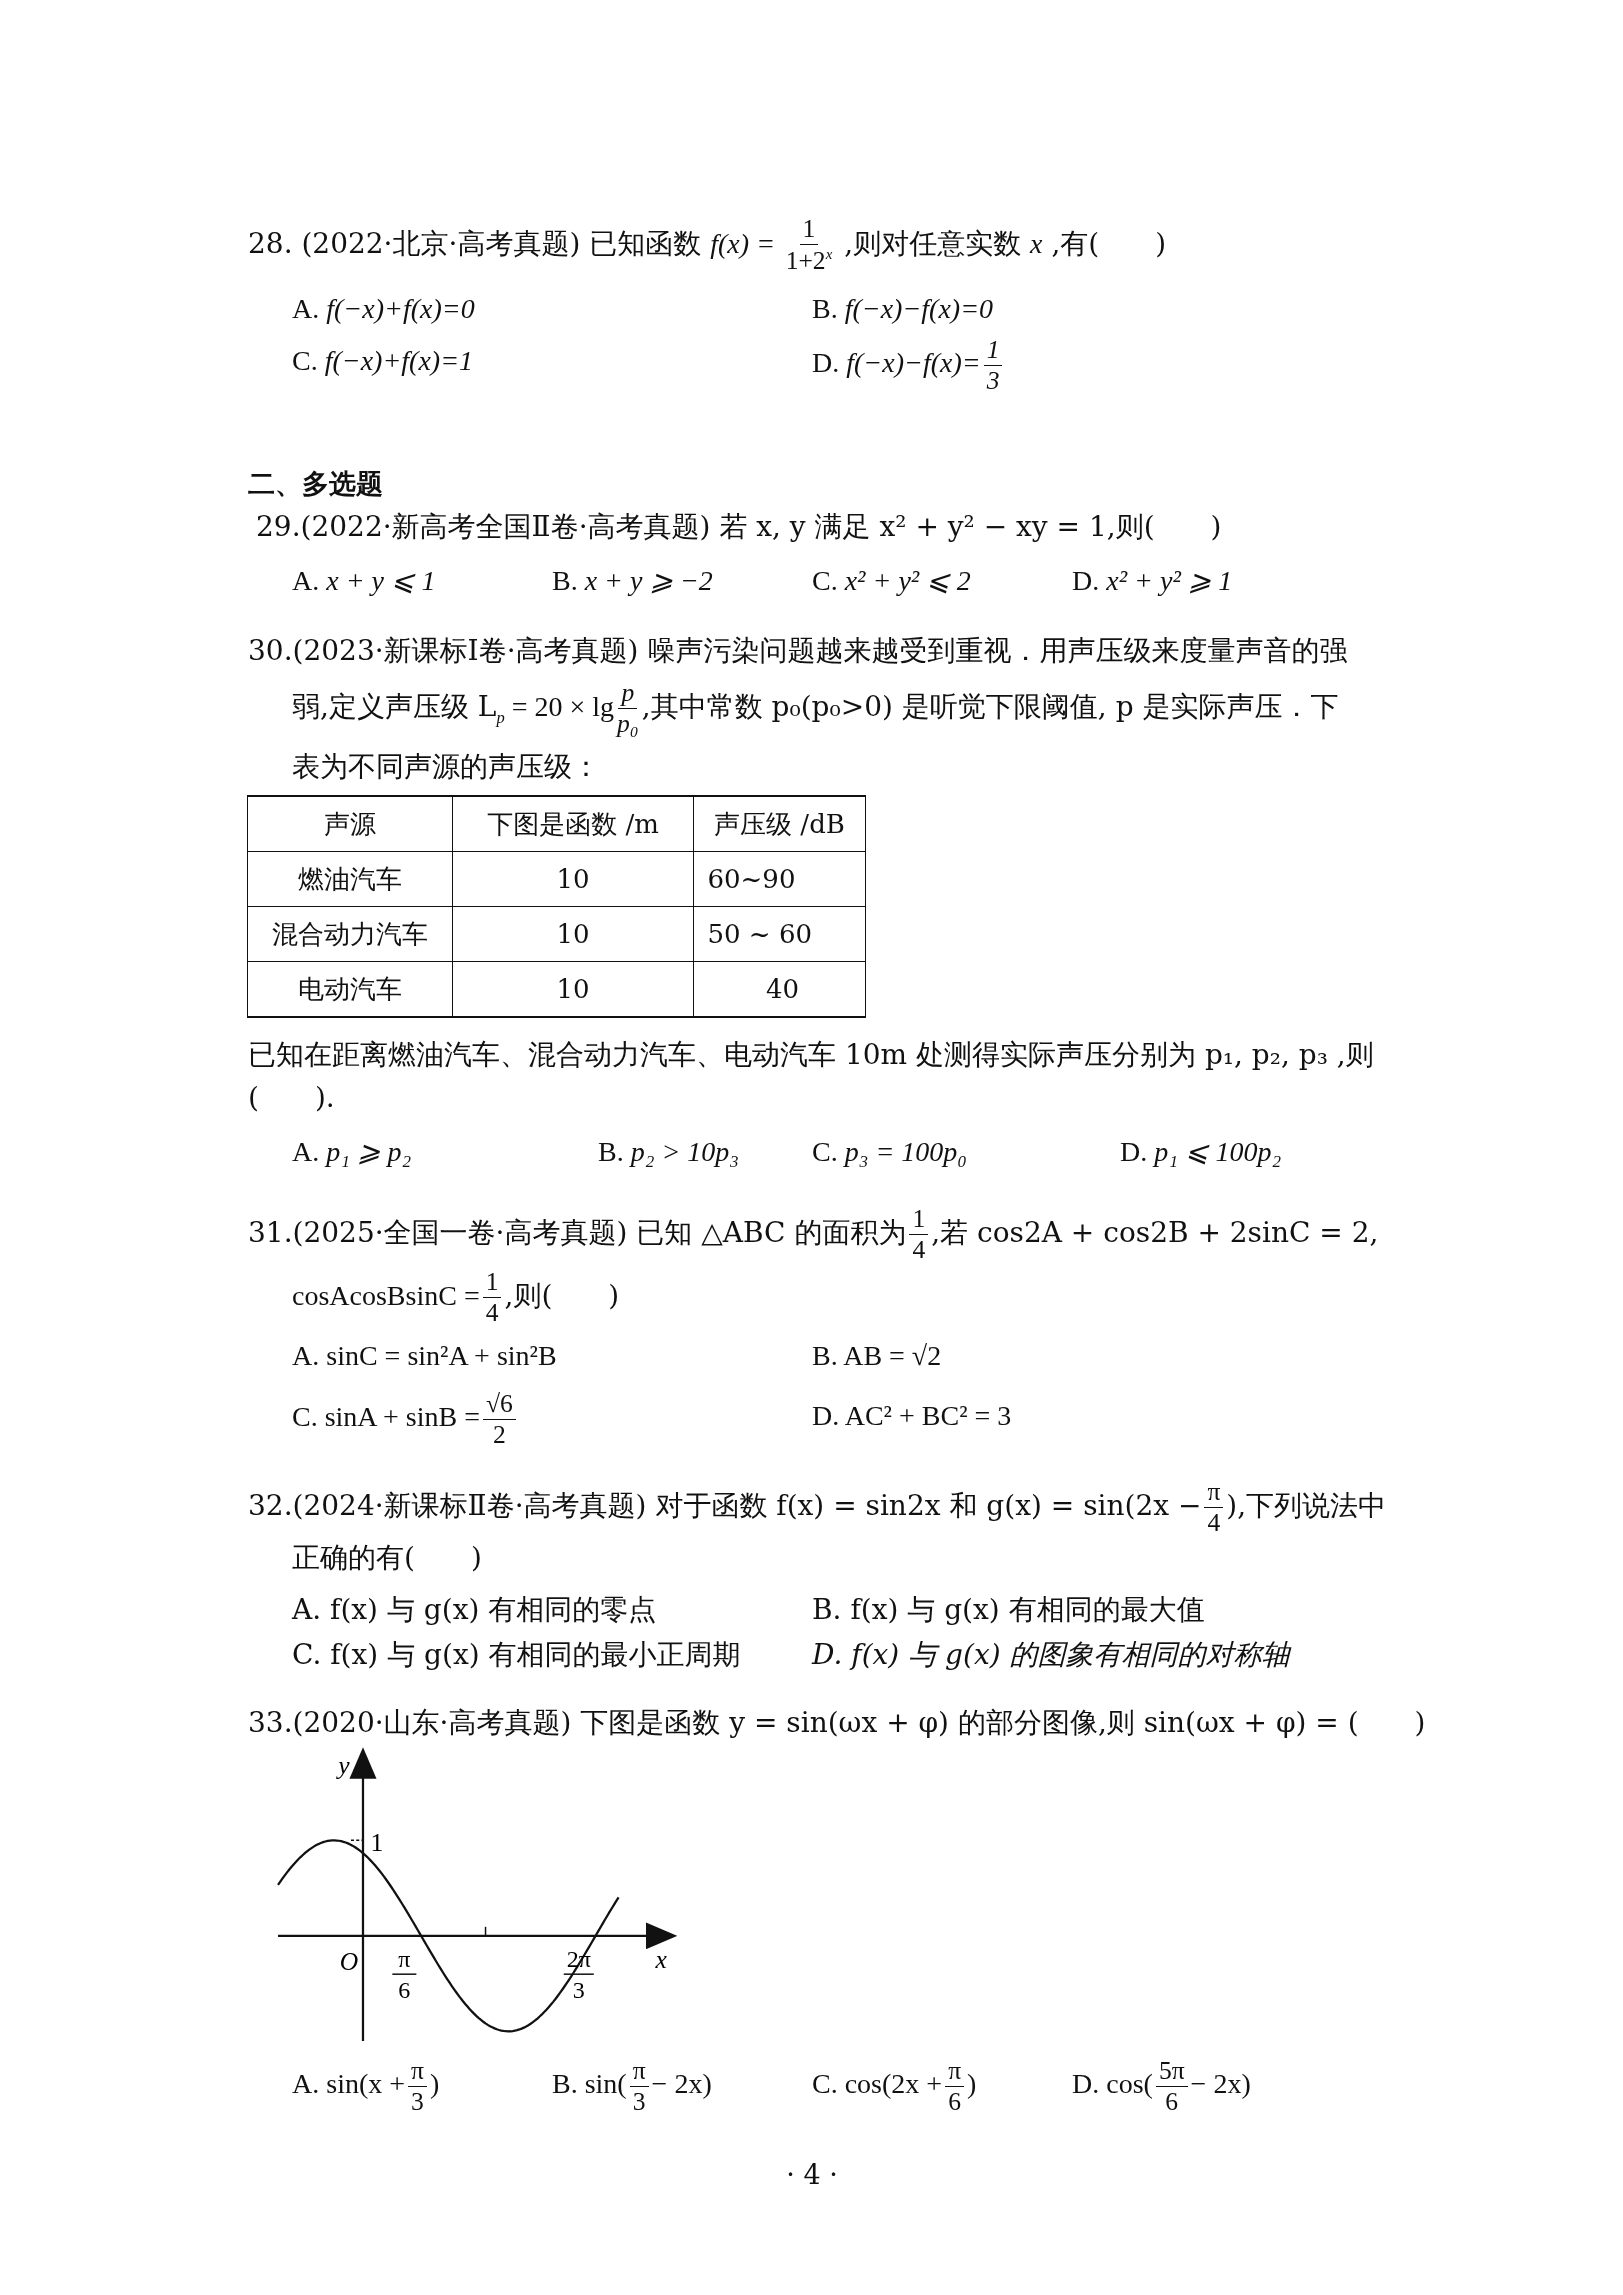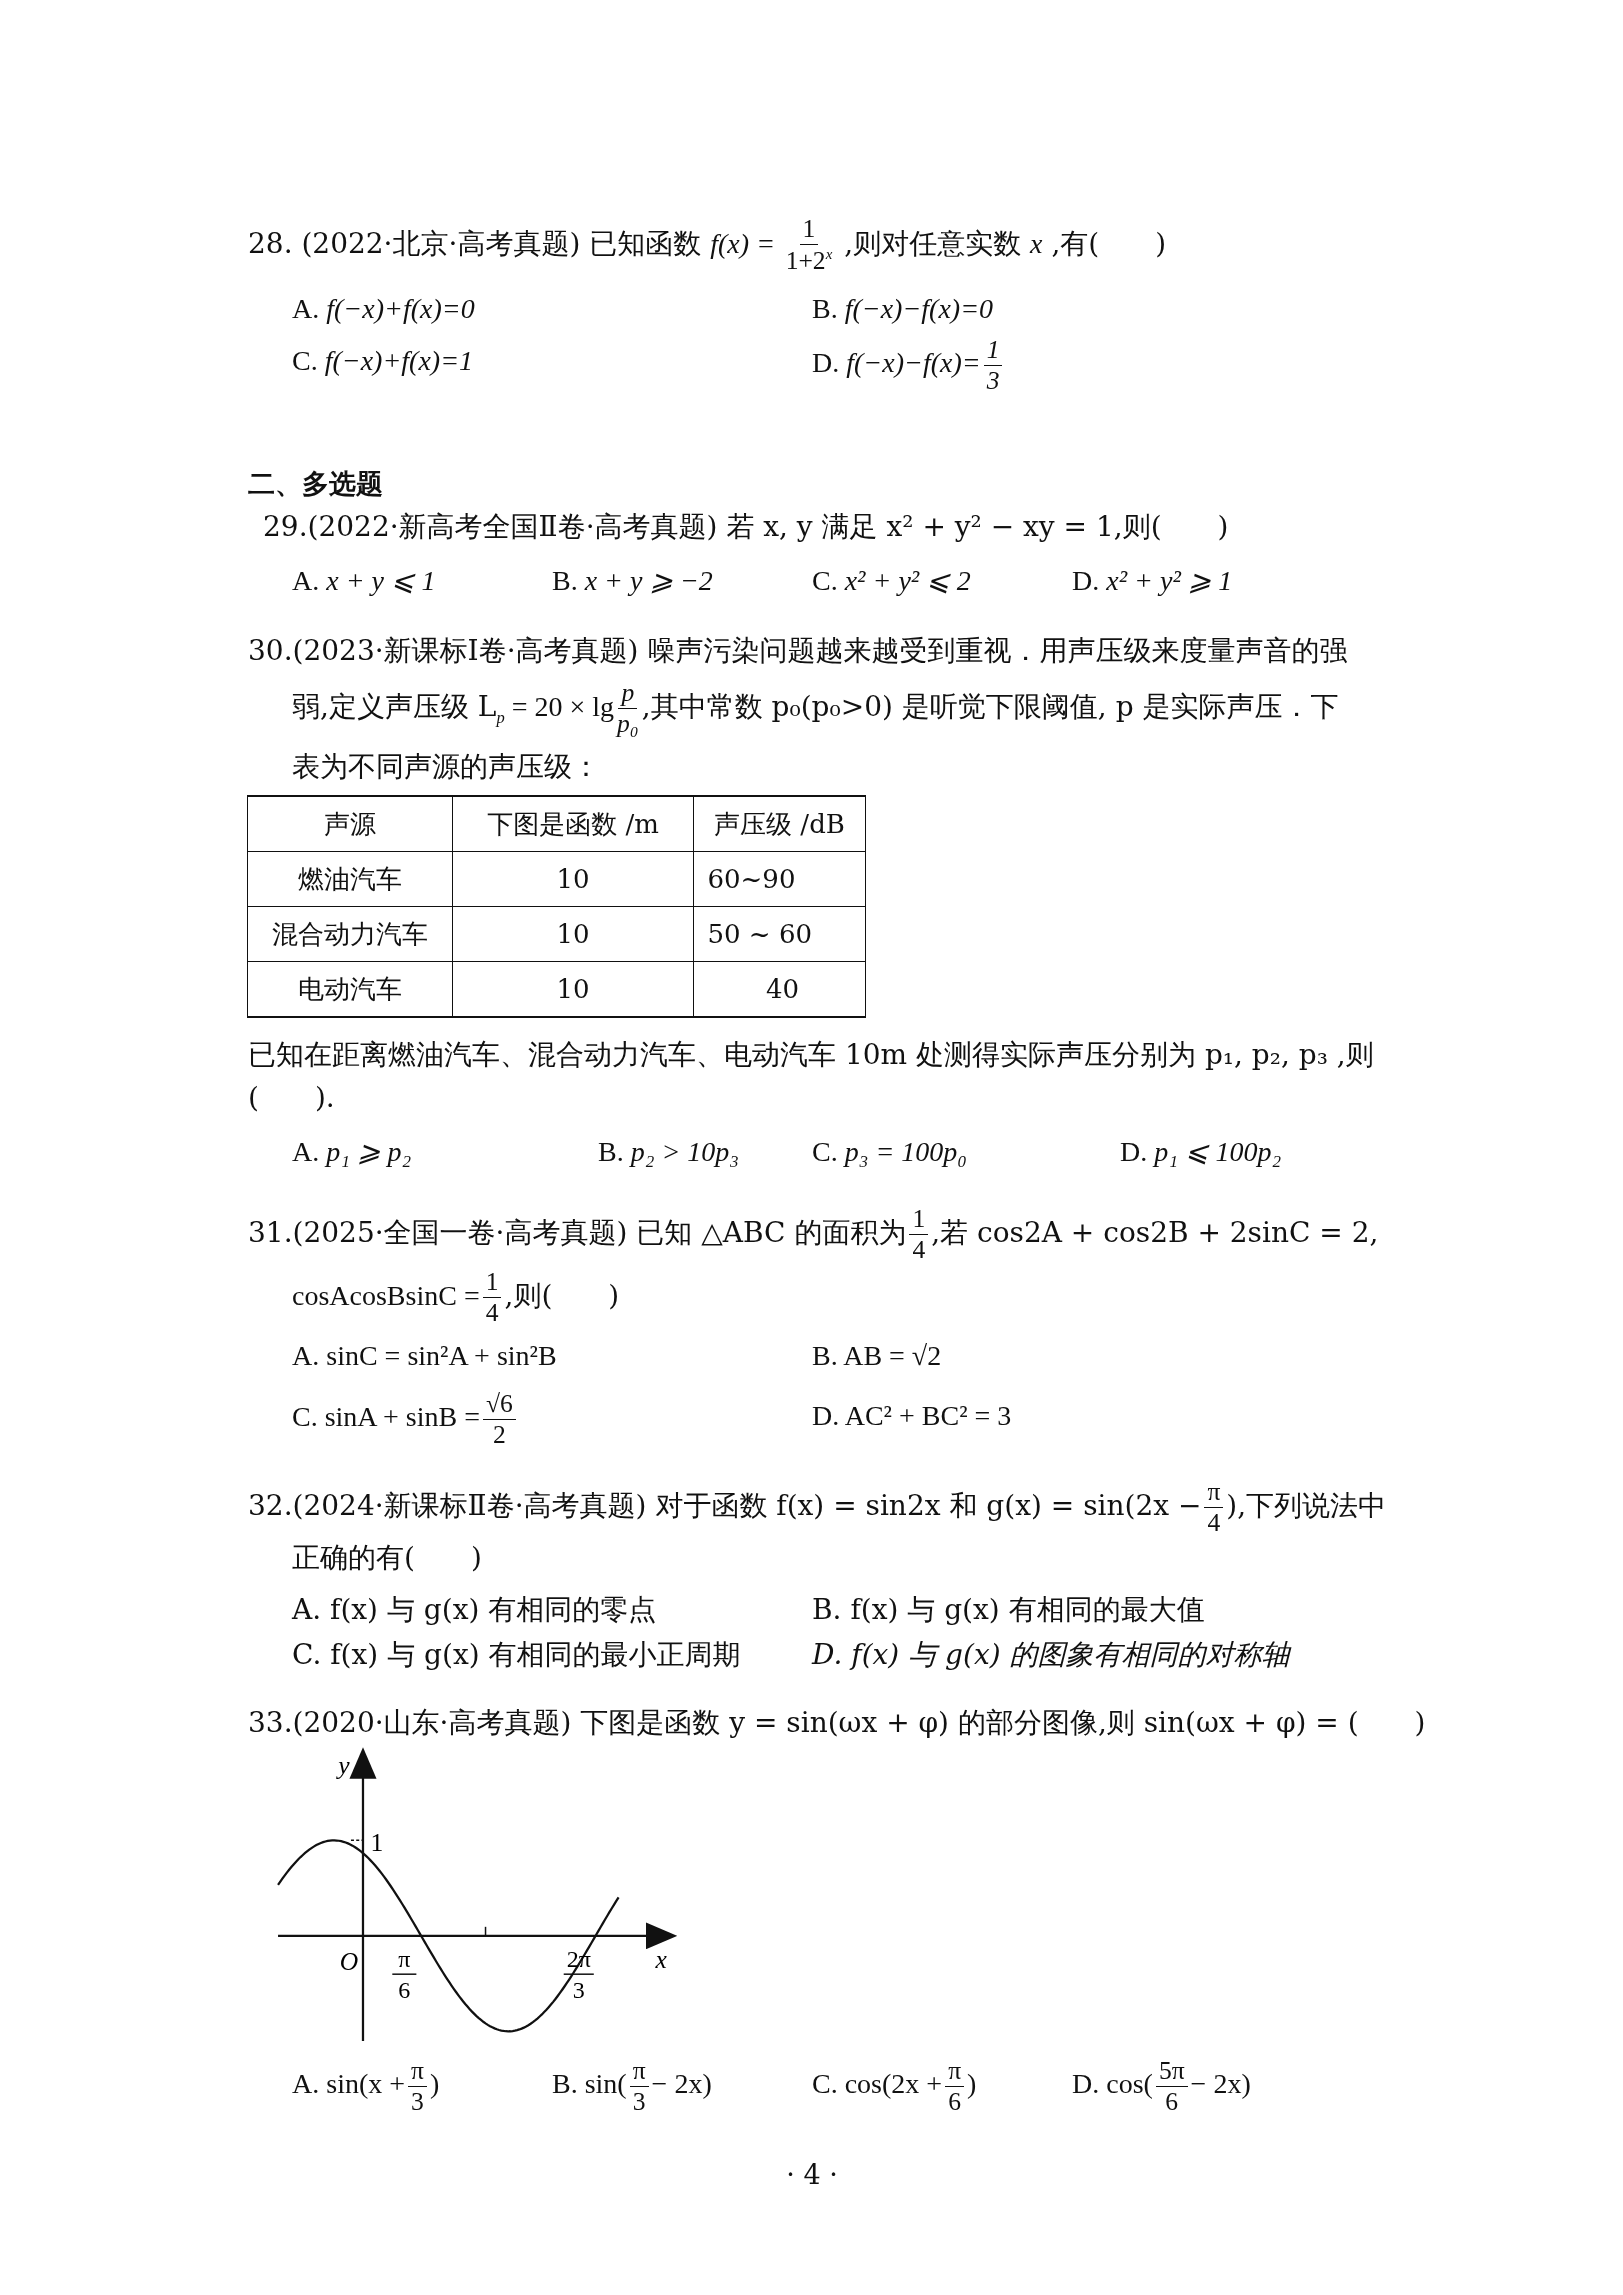--- a/index.html
+++ b/index.html
@@ -42,21 +42,21 @@
 <div class="line m" style="left:292px; top:295px;"><span class="r">A.</span> <span>f(−x)+f(x)=0</span></div>
 <div class="line m" style="left:812px; top:295px;"><span class="r">B.</span> <span>f(−x)−f(x)=0</span></div>
 <div class="line m" style="left:292px; top:347px;"><span class="r">C.</span> <span>f(−x)+f(x)=1</span></div>
 <div class="line m" style="left:812px; top:337px;"><span class="r">D.</span> <span>f(−x)−f(x)=</span><span class="frac">
       <span class="num">1</span>
       <span class="den">3</span>
     </span></div>
 
 <div class="line section" style="left:248px; top:470px;">二、多选题</div>
 
-<div class="line" style="left:263px; top:513px;">
+<div class="line" style="left:256px; top:513px;">
   <span>29.</span><span>(2022·新高考全国Ⅱ卷·高考真题)</span>
   <span>若 x, y 满足 x² + y² − xy = 1,则(　　)</span>
 </div>
 <div class="line m" style="left:292px; top:567px;"><span class="r">A.</span> <span>x + y ⩽ 1</span></div>
 <div class="line m" style="left:552px; top:567px;"><span class="r">B.</span> <span>x + y ⩾ −2</span></div>
 <div class="line m" style="left:812px; top:567px;"><span class="r">C.</span> <span>x² + y² ⩽ 2</span></div>
 <div class="line m" style="left:1072px; top:567px;"><span class="r">D.</span> <span>x² + y² ⩾ 1</span></div>
 
 <div class="line" style="left:248px; top:637px;">
   <span>30.</span><span>(2023·新课标Ⅰ卷·高考真题)</span>

